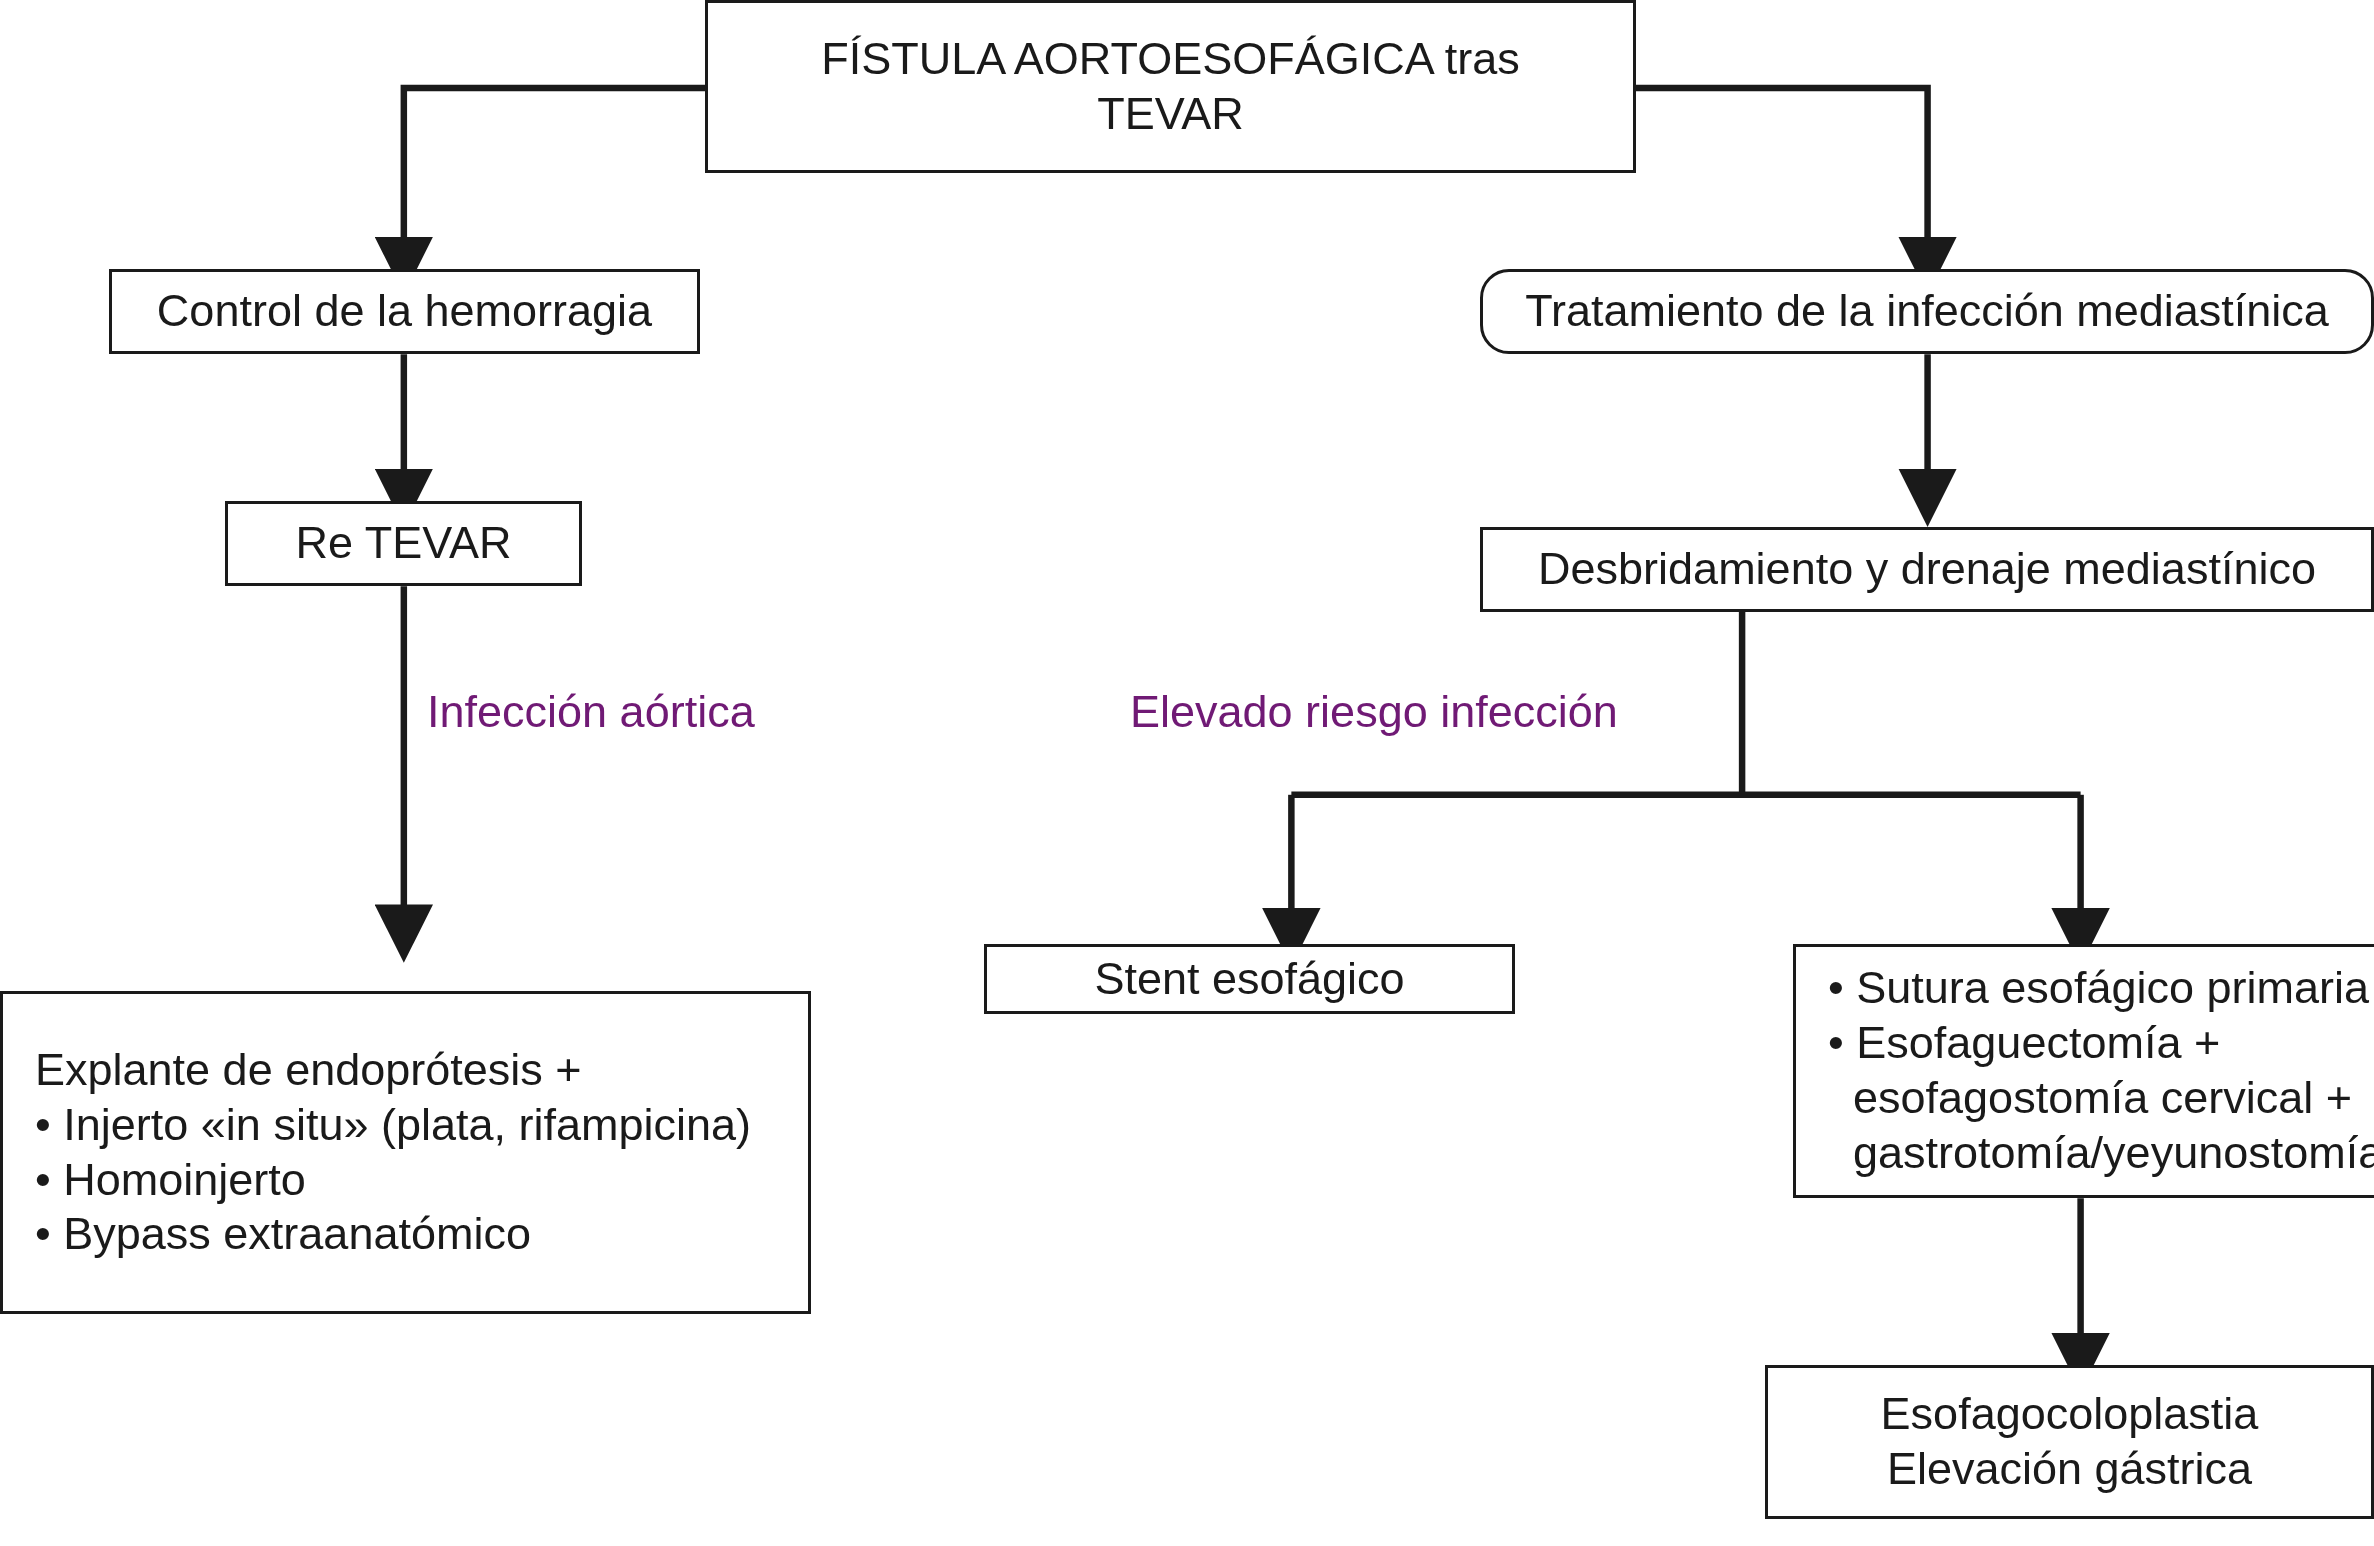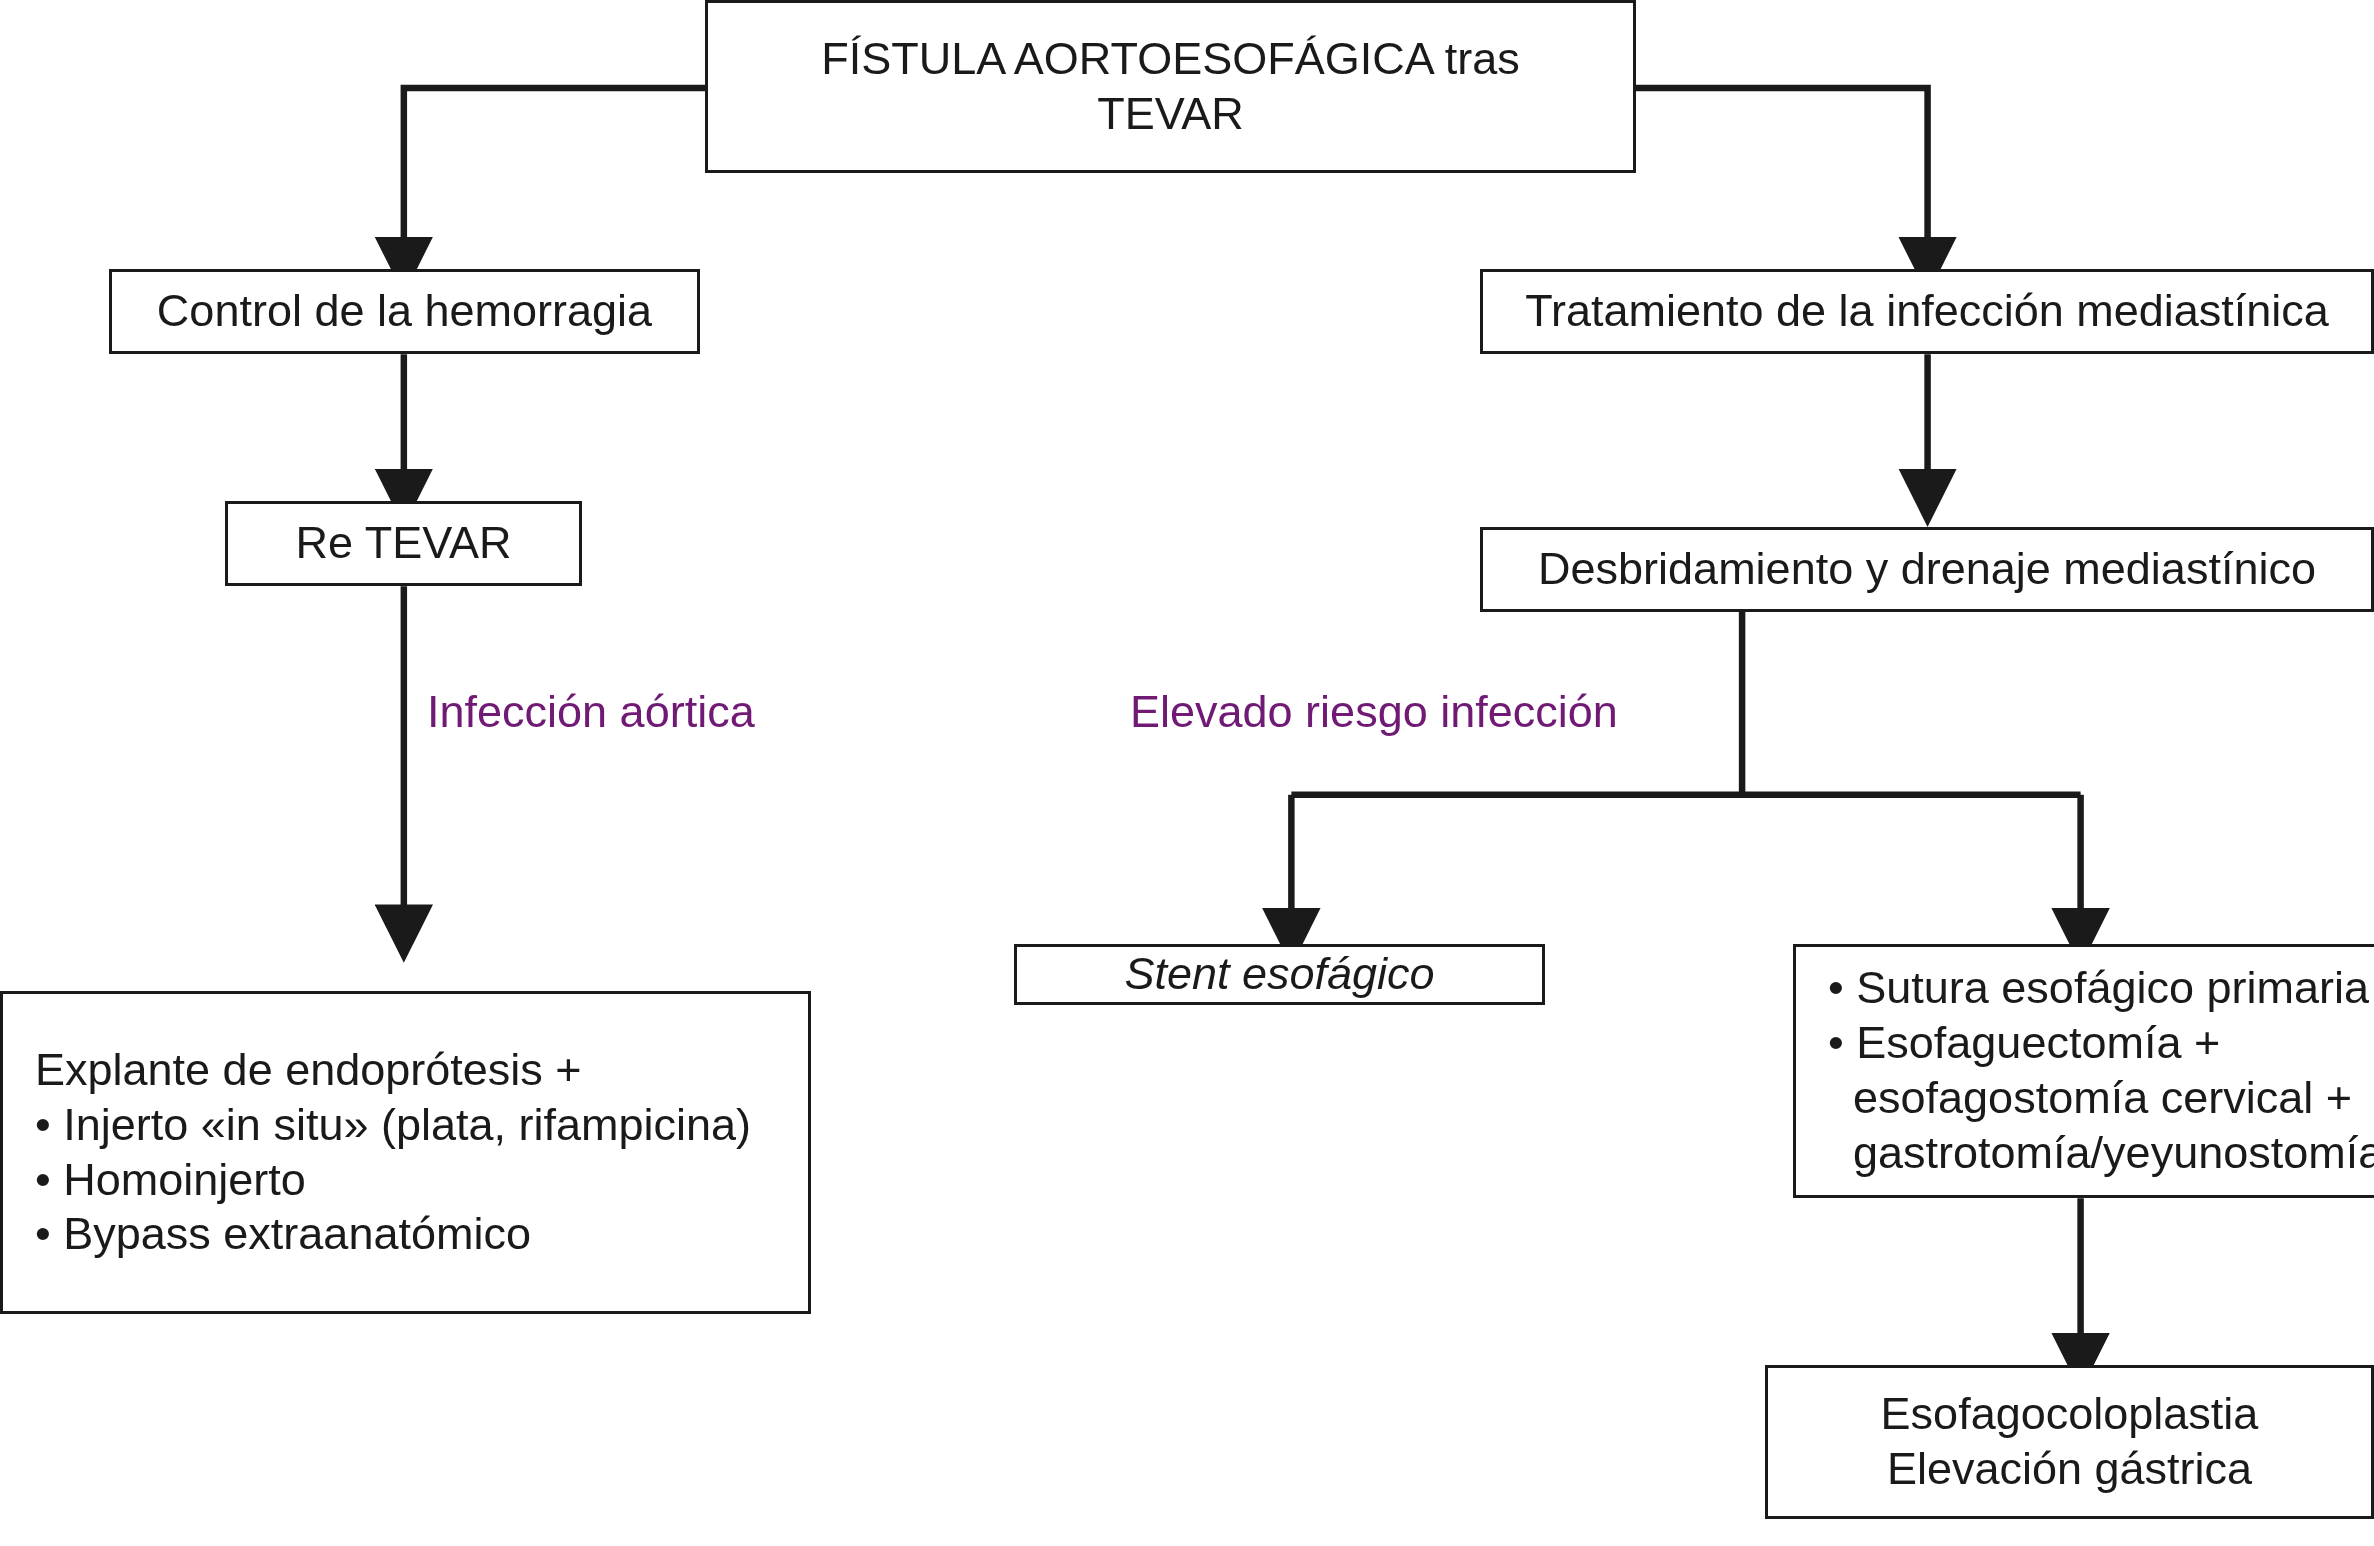--- a/index.html
+++ b/index.html
@@ -114,29 +114,29 @@
   </div>
 
   <div class="node left" style="left:0px; top:991px; width:811px; height:323px;">
     <div class="line">Explante de endoprótesis +</div>
     <div class="line"></div>
     <div class="line">• Injerto «in situ» (plata, rifampicina)</div>
     <div class="line">• Homoinjerto</div>
     <div class="line">• Bypass extraanatómico</div>
   </div>
 
-  <div class="node center" style="left:1480px; top:269px; width:894px; height:85px;">
+  <div class="node center" style="left:1480px; top:269px; width:894px; height:85px;border-radius:29px;">
     <div class="line">Tratamiento de la infección mediastínica</div>
   </div>
 
   <div class="node center" style="left:1480px; top:527px; width:894px; height:85px;">
     <div class="line">Desbridamiento y drenaje mediastínico</div>
   </div>
 
-  <div class="node center" style="left:1014px; top:944px; width:531px; height:61px;font-style:italic;">
+  <div class="node center" style="left:984px; top:944px; width:531px; height:70px;">
     <div class="line">Stent esofágico</div>
   </div>
 
   <div class="node left" style="left:1765px; top:944px; width:609px; height:254px;margin-left:28px;">
     <div class="line">• Sutura esofágico primaria</div>
     <div class="line">• Esofaguectomía +</div>
     <div class="line">  esofagostomía cervical +</div>
     <div class="line">  gastrotomía/yeyunostomía</div>
   </div>
 

